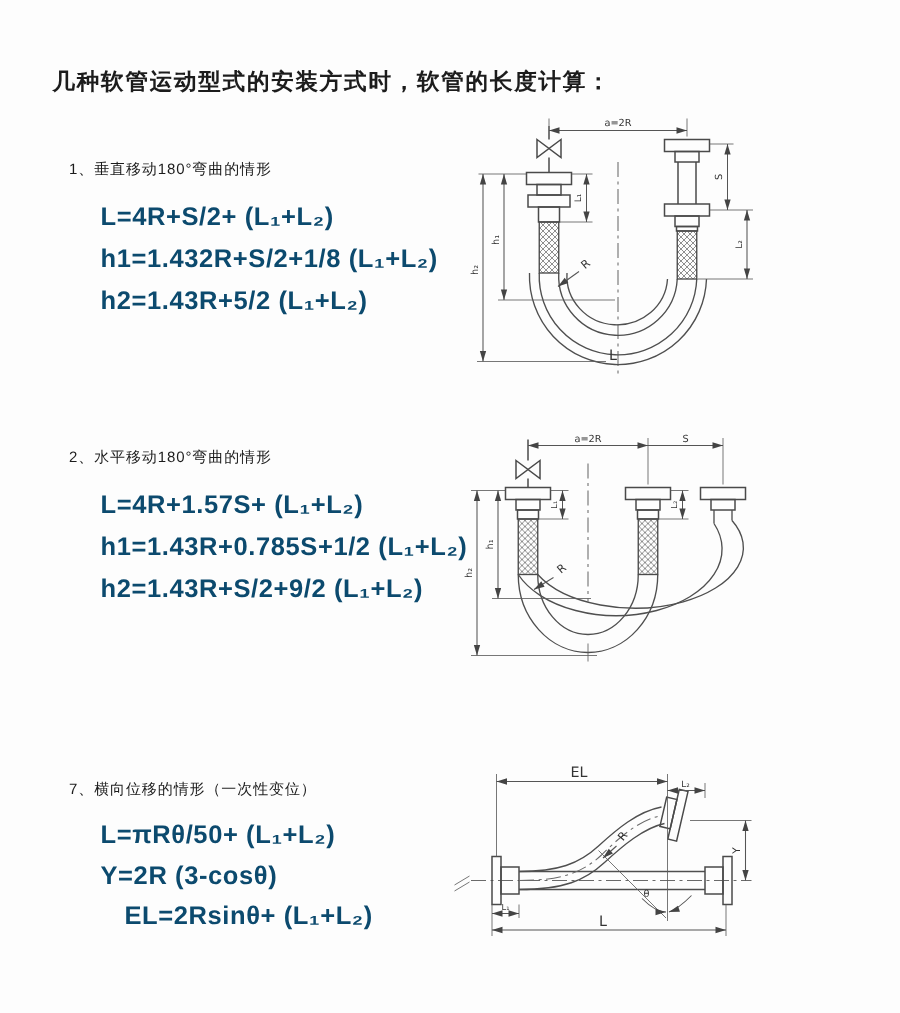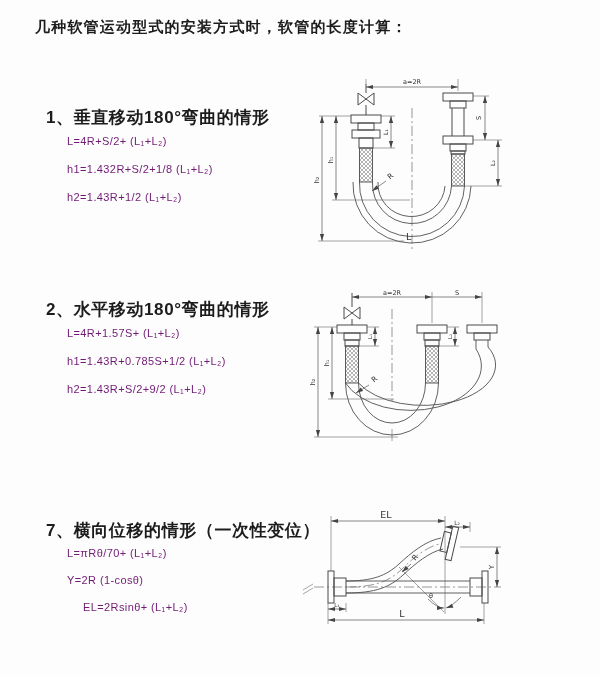--- a/index.html
+++ b/index.html
@@ -2,49 +2,49 @@
 <html><head>
 <meta charset="utf-8">
 <style>
   html,body{margin:0;padding:0;}
   body{
     width:600px;height:675px;position:relative;overflow:hidden;
     background:#fdfdfd;color:#1c1c1c;
     font-family:"Liberation Sans","DejaVu Sans",sans-serif;
   }
   .t{position:absolute;white-space:nowrap;}
-  .title{font-size:15px;font-weight:700;letter-spacing:1.2px;}
-  .heading{font-size:17px;font-weight:700;letter-spacing:0.6px;}
-  .formula{font-size:11px;font-weight:400;letter-spacing:0.4px;color:#701a75;}
+  .title{font-size:15px;font-weight:700;letter-spacing:1.2px;margin-top:27px;}
+  .heading{font-size:10px;font-weight:400;letter-spacing:0.6px;}
+  .formula{font-size:17px;font-weight:700;letter-spacing:0.4px;color:#0c4a6e;}
   svg{position:absolute;overflow:visible;}
   svg text{font-family:"DejaVu Sans",sans-serif;fill:#333;}
   .pipe{stroke:#4a4a4a;stroke-width:1;fill:none;}
   .hose{stroke:#4f4f4f;stroke-width:0.9;fill:none;}
   .cl{stroke:#6a6a6a;stroke-width:0.7;stroke-dasharray:10 3 2 3;fill:none;}
   .dim{stroke:#555;stroke-width:0.7;fill:none;}
   .ext{stroke:#5a5a5a;stroke-width:0.55;fill:none;}
 </style>
 </head>
 <body>
 
 <div class="t title" style="left:35px;top:18px">几种软管运动型式的安装方式时，软管的长度计算：</div>
 
 <div class="t heading" style="left:46px;top:106px">1、垂直移动180°弯曲的情形</div>
 <div class="t formula" style="left:67px;top:135px">L=4R+S/2+ (L₁+L₂)</div>
 <div class="t formula" style="left:67px;top:163px">h1=1.432R+S/2+1/8 (L₁+L₂)</div>
-<div class="t formula" style="left:67px;top:191px">h2=1.43R+1/2 (L₁+L₂)</div>
+<div class="t formula" style="left:67px;top:191px">h2=1.43R+5/2 (L₁+L₂)</div>
 
 <div class="t heading" style="left:46px;top:298px">2、水平移动180°弯曲的情形</div>
 <div class="t formula" style="left:67px;top:327px">L=4R+1.57S+ (L₁+L₂)</div>
 <div class="t formula" style="left:67px;top:355px">h1=1.43R+0.785S+1/2 (L₁+L₂)</div>
 <div class="t formula" style="left:67px;top:383px">h2=1.43R+S/2+9/2 (L₁+L₂)</div>
 
 <div class="t heading" style="left:46px;top:519px">7、横向位移的情形（一次性变位）</div>
-<div class="t formula" style="left:67px;top:547px">L=πRθ/70+ (L₁+L₂)</div>
-<div class="t formula" style="left:67px;top:574px">Y=2R (1-cosθ)</div>
+<div class="t formula" style="left:67px;top:547px">L=πRθ/50+ (L₁+L₂)</div>
+<div class="t formula" style="left:67px;top:574px">Y=2R (3-cosθ)</div>
 <div class="t formula" style="left:83px;top:601px">EL=2Rsinθ+ (L₁+L₂)</div>
 
 <svg style="left:306px;top:70px" width="288" height="186" viewBox="0 0 288 186">
   <defs>
     <pattern id="ht1" width="4" height="4" patternUnits="userSpaceOnUse">
       <path d="M0 4 L4 0 M0 0 L4 4" stroke="#777" stroke-width="0.55"></path>
     </pattern>
     <marker id="ar1" viewBox="0 0 8 6" markerWidth="8" markerHeight="6" refX="7.5" refY="3" orient="auto-start-reverse" markerUnits="userSpaceOnUse">
       <path d="M0.5,0.9 L7.5,3 L0.5,5.1 Z" fill="#444"></path>
     </marker>

